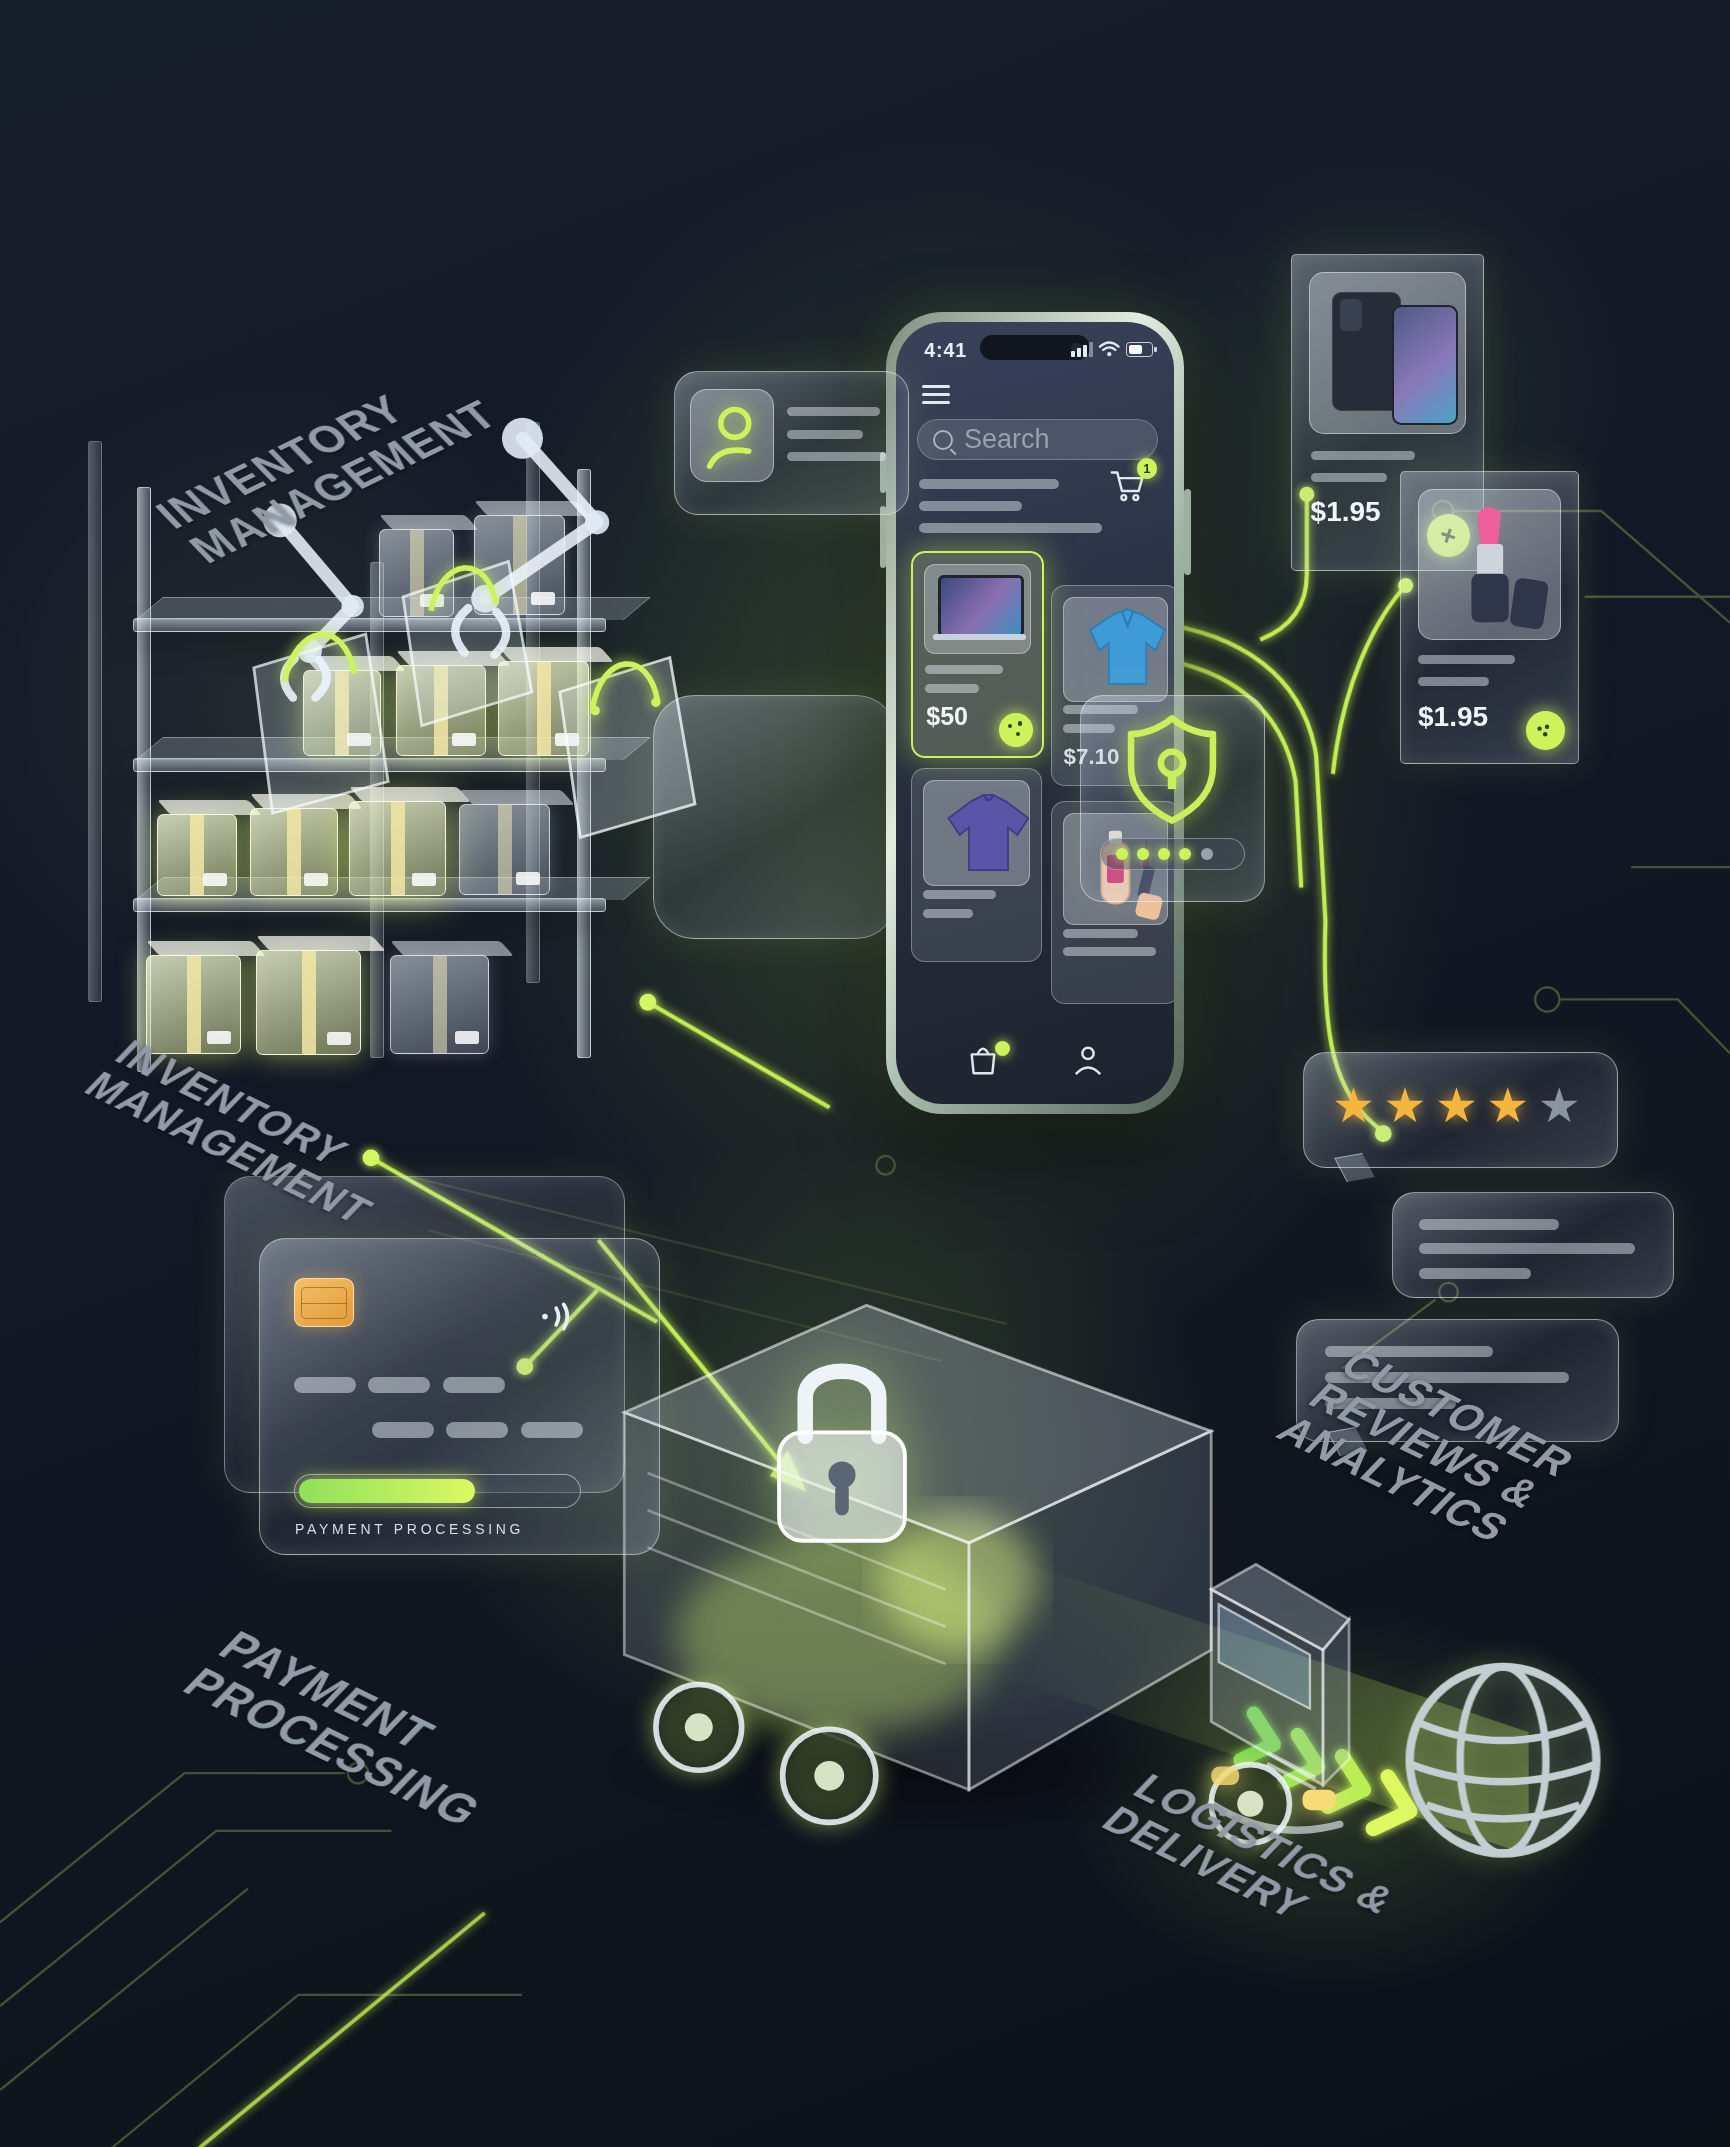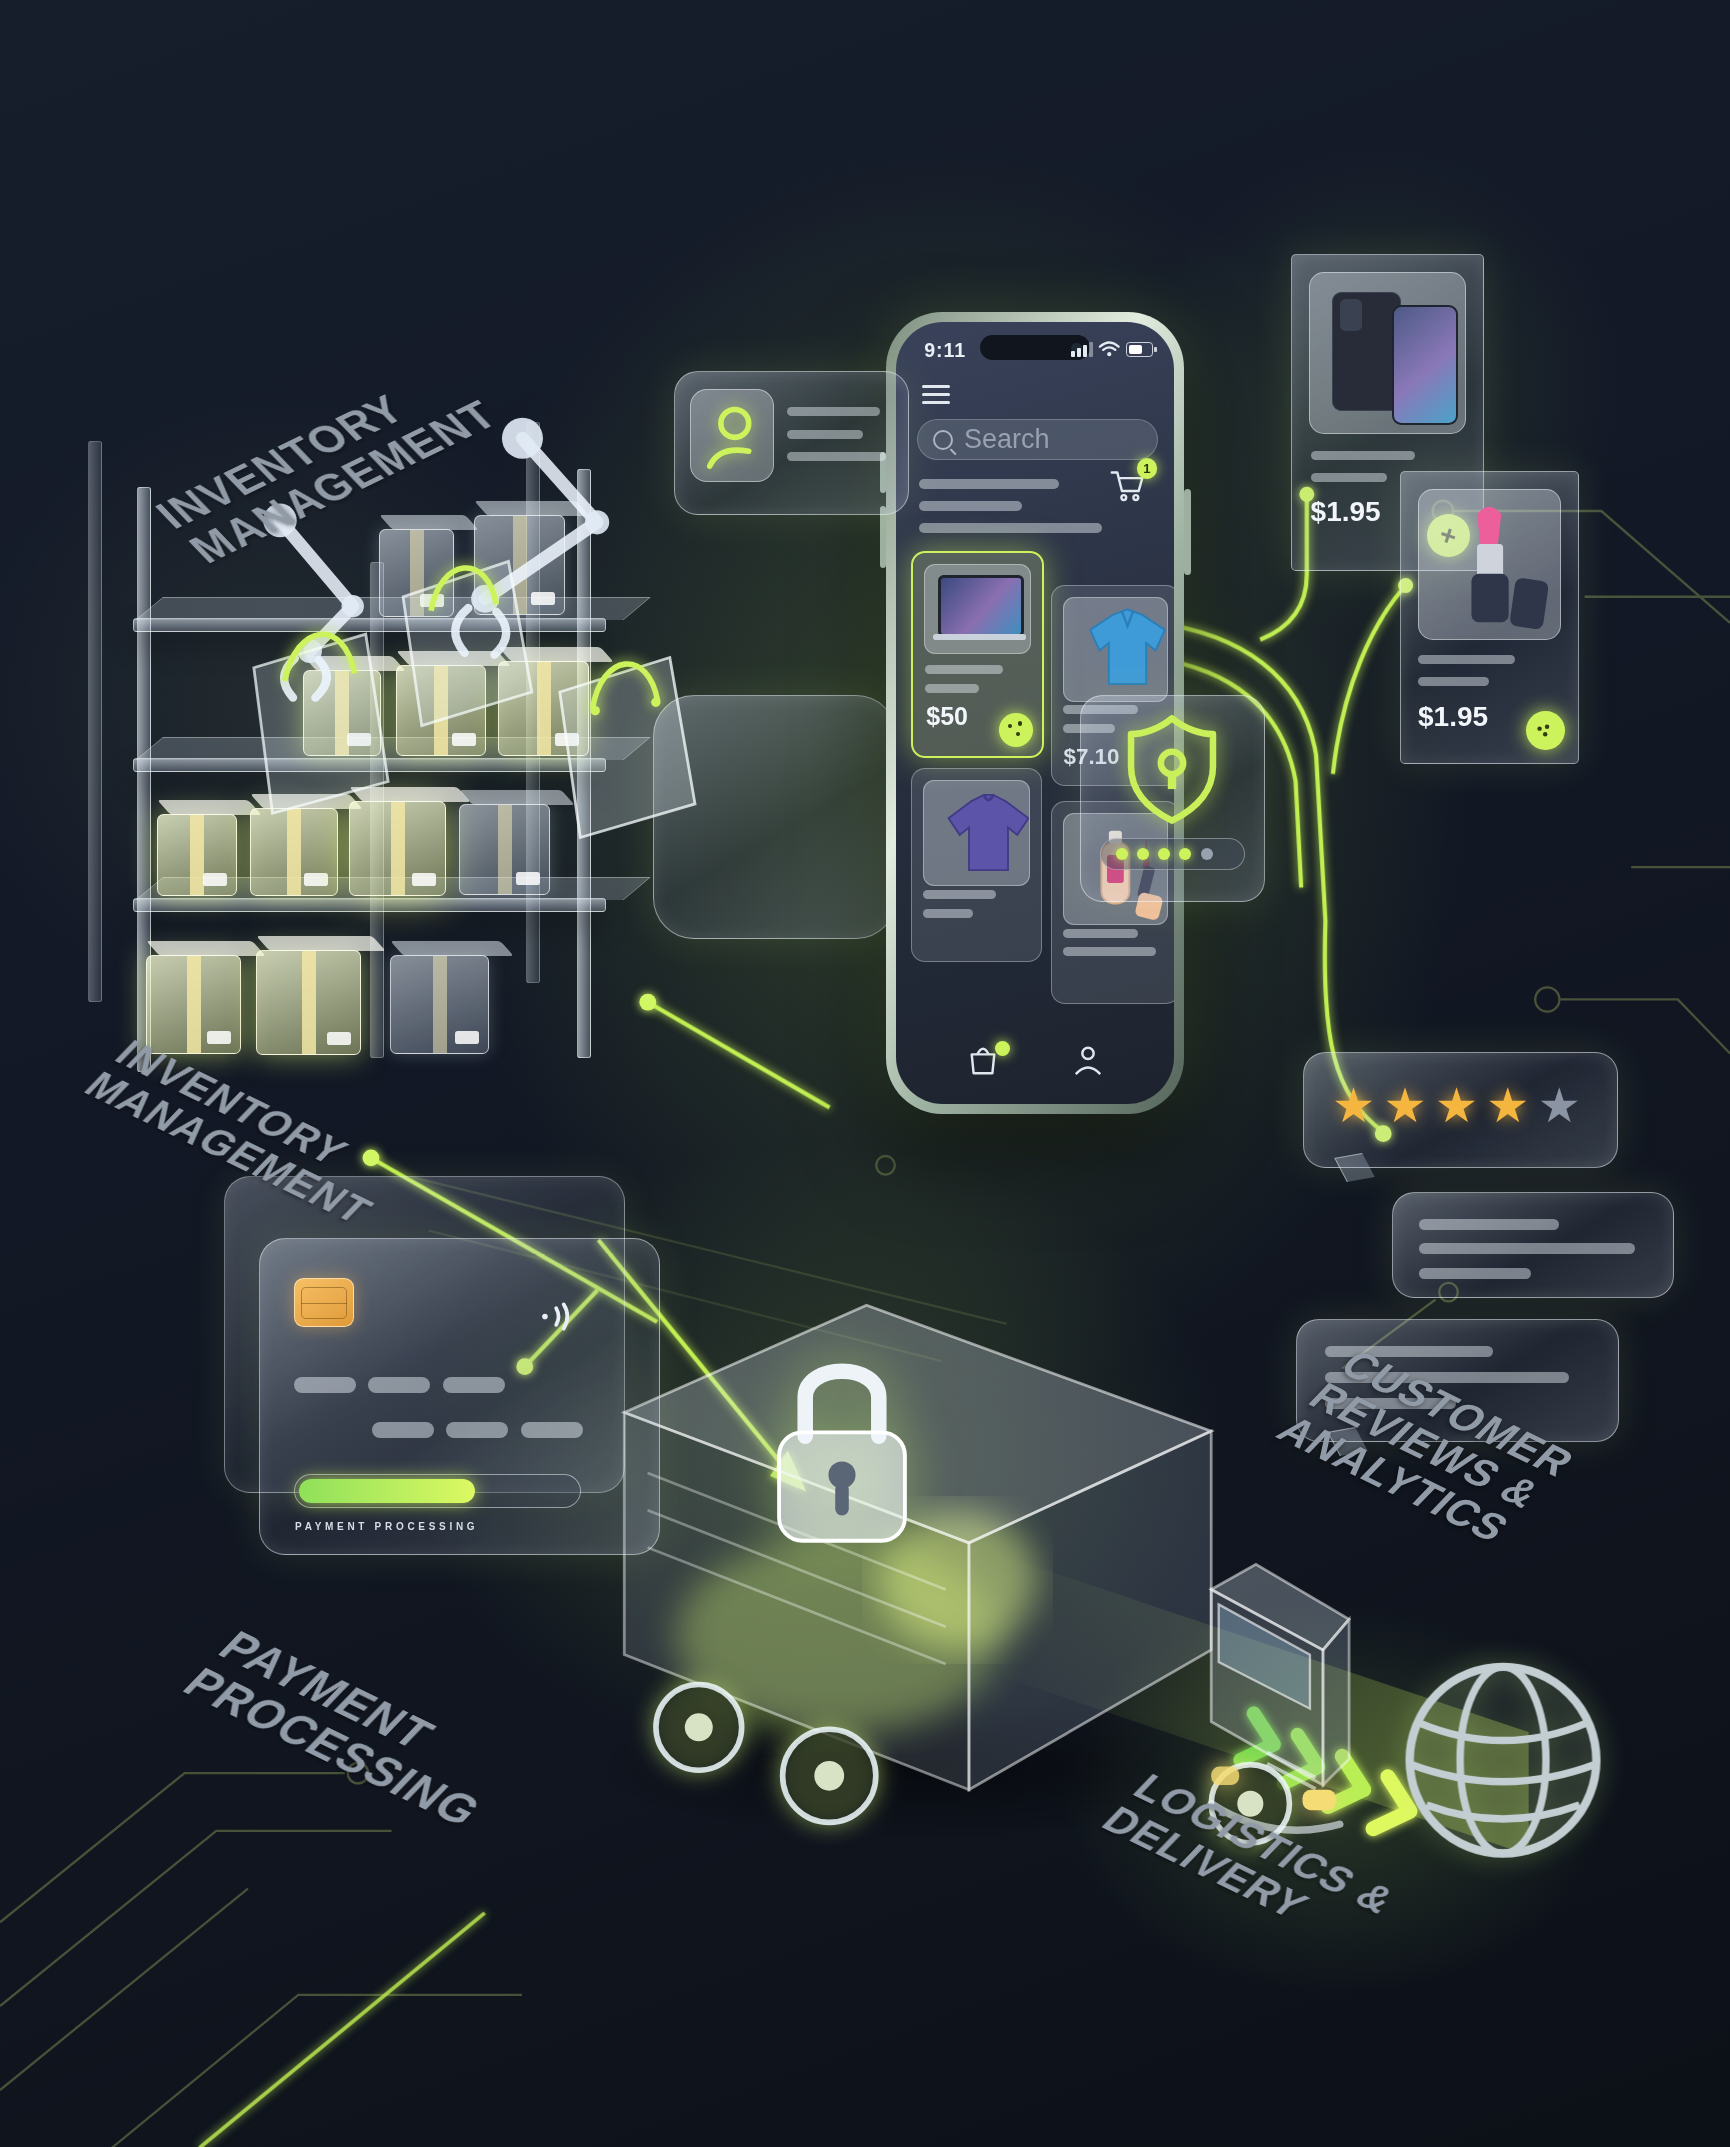--- a/index.html
+++ b/index.html
@@ -118,21 +118,21 @@
   .chip{position:absolute;left:34px;top:39px;width:58px;height:47px;border-radius:9.3px;
     background:linear-gradient(150deg,#f6c066,#e09a38);border:1.4px solid rgba(255,240,200,.7);
     box-shadow:0 0 17px rgba(240,180,90,.45);}
   .chip::before{content:'';position:absolute;inset:7.5px 5.6px;border:1.4px solid rgba(120,80,20,.55);border-radius:4.7px;}
   .chip::after{content:'';position:absolute;left:5.6px;right:5.6px;top:50%;height:1.4px;background:rgba(120,80,20,.55);}
   .dash{position:absolute;height:16px;border-radius:8.4px;background:rgba(225,233,242,.5);width:62px;}
   .progress{position:absolute;left:34px;top:235px;width:285px;height:32px;border-radius:17px;
     border:1.9px solid rgba(245,252,255,.5);background:rgba(60,70,84,.35);}
   .progress .fill{position:absolute;left:3.7px;top:3.7px;bottom:3.7px;border-radius:13px;
     background:linear-gradient(90deg,#8fe05a,#dcf962);box-shadow:0 0 17px rgba(205,243,92,.8);}
-  .paylabel{position:absolute;left:35px;top:282px;font-size:10px;letter-spacing:3.7px;color:#d7dee6;font-weight:700;}
+  .paylabel{position:absolute;left:35px;top:282px;font-size:14px;letter-spacing:3.7px;color:#d7dee6;font-weight:400;}
 
   .locktile{position:absolute;left:744px;top:1322px;width:200px;height:252px;
     transform:matrix(0.88,0.5,-0.09,0.98);transform-origin:0 0;}
 
   
   .seccard{position:absolute;left:1080px;top:695px;width:183px;height:205px;border-radius:22.4px;
     transform:matrix(0.88,0.5,-0.09,0.98);transform-origin:0 0;}
   .pwpill{position:absolute;left:18.6px;top:142px;width:145px;height:32px;border-radius:16px;
     background:rgba(66,76,92,.45);border:1.4px solid rgba(255,255,255,.35);
     display:flex;align-items:center;gap:9.3px;padding-left:15px;box-sizing:border-box;}
@@ -355,21 +355,21 @@
       <path d="M20,122 Q120,160 220,122" stroke-width="8"></path>
       <path d="M38,166 Q120,196 202,166" stroke-width="8"></path>
     </g>
   </svg>
 
   <div class="phone plane">
     <div class="btn-side" style="left:-6.5px;top:140px;width:6.5px;height:41px;"></div>
     <div class="btn-side" style="left:-6.5px;top:194px;width:6.5px;height:62px;"></div>
     <div class="btn-side" style="right:-6.5px;top:177px;width:6.5px;height:86px;"></div>
     <div class="screen">
-      <div class="status-time">9:11</div>
+      <div class="status-time">4:41</div>
       <div class="notch">
           <i class="cam"></i>
         </div>
       <div class="status-icons">
         <span class="sig">
           <i style="height:5.6px"></i>
             <i style="height:9.3px"></i>
             <i style="height:12px"></i>
             <i style="height:15px;opacity:.45"></i>
         </span>

